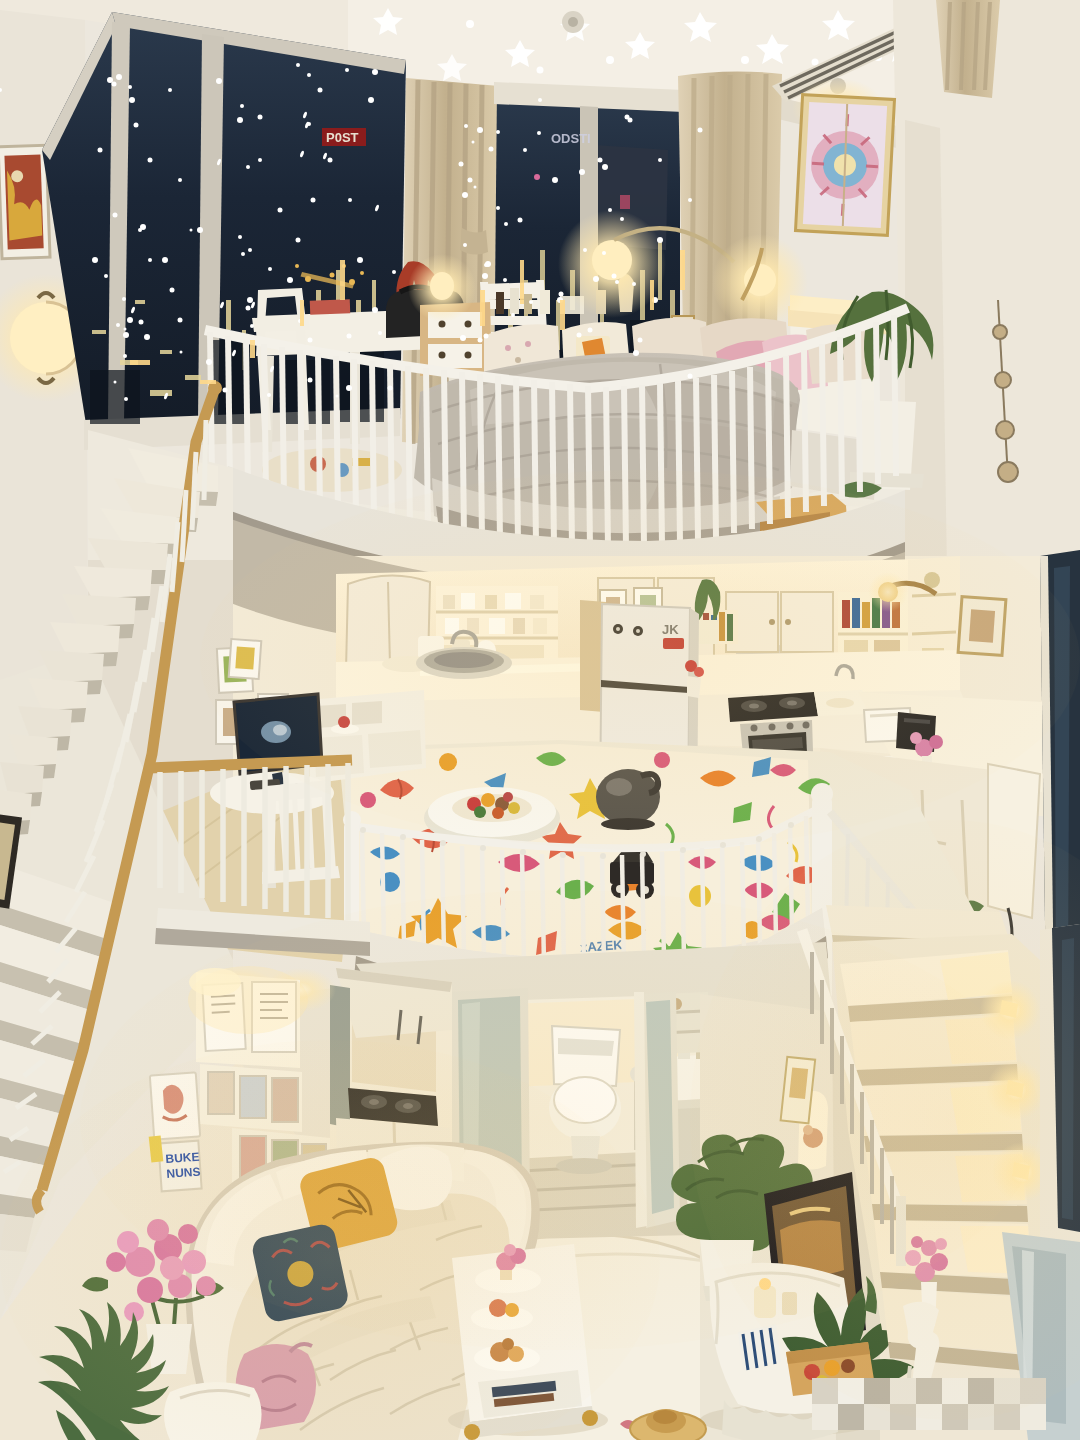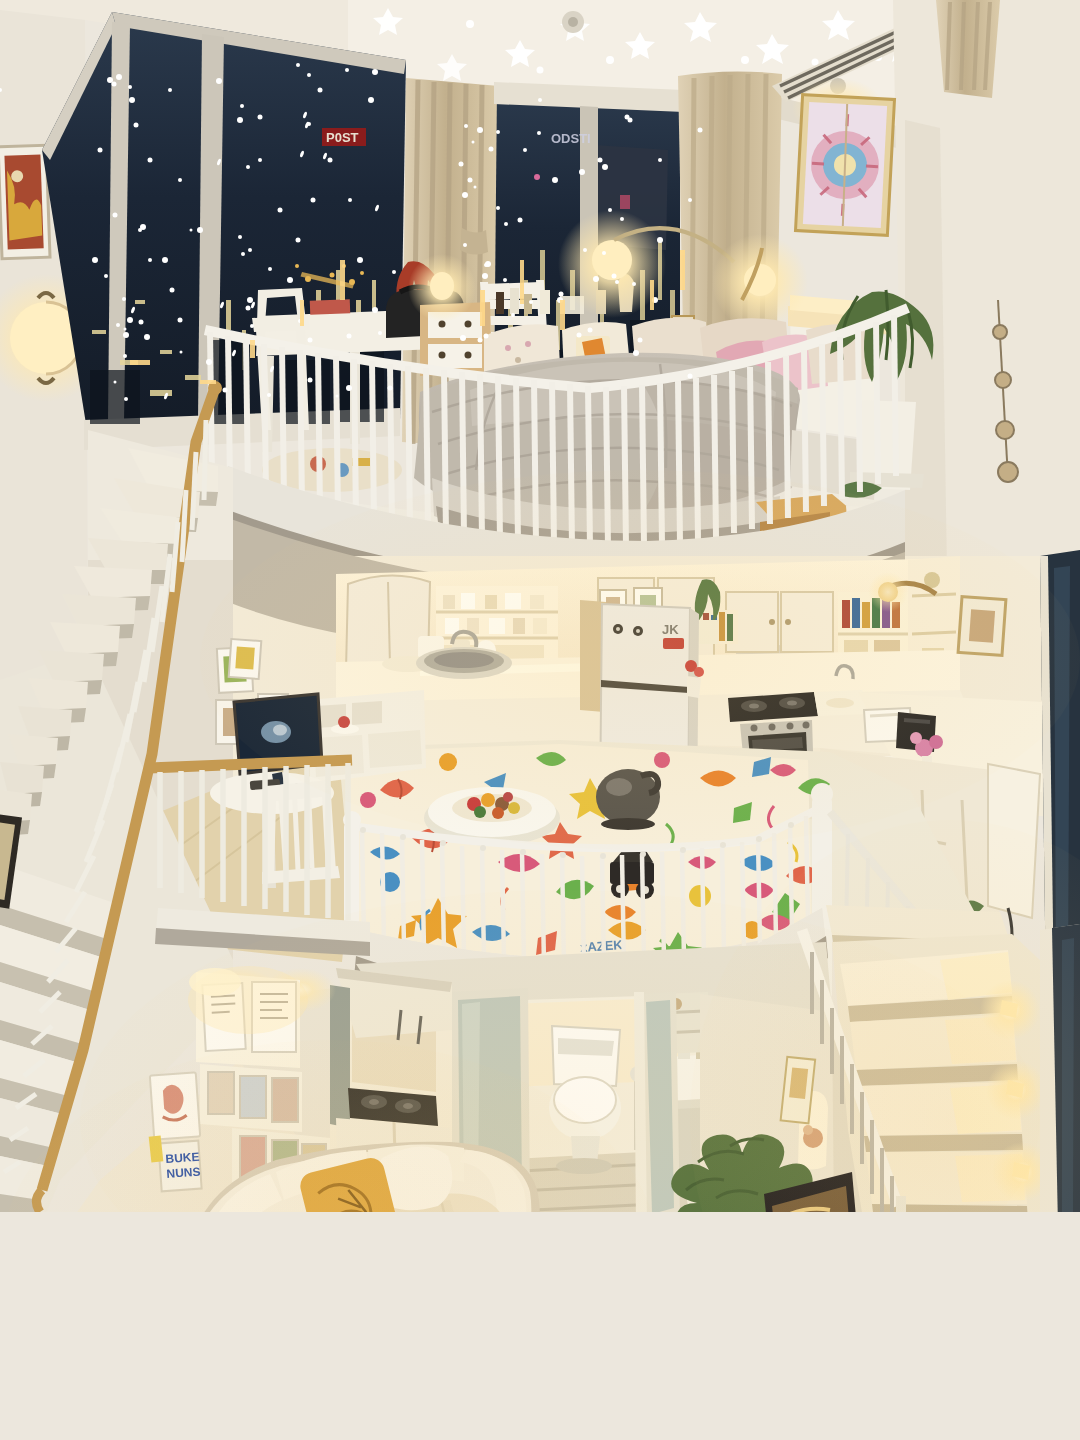--- a/index.html
+++ b/index.html
@@ -1,16 +1,16 @@
 <!DOCTYPE html>
 <html><head>
 <meta charset="utf-8">
 <style>
   html,body{margin:0;padding:0;background:#ece7dd;font-family:"Liberation Sans", sans-serif;}
-  #stage{position:relative;width:1080px;height:1212px;overflow:hidden;text-align:center;}
+  #stage{position:relative;width:1080px;height:1440px;overflow:hidden;text-align:center;}
   svg{display:block;}
 </style>
 </head>
 <body>
 <div id="stage">
 <svg width="1080" height="1440" viewBox="0 0 1080 1440">
 <defs>
   <linearGradient id="nightSky" x1="0" y1="0" x2="0" y2="1">
     <stop offset="0" stop-color="#2b3a4d"></stop>
     <stop offset="0.45" stop-color="#1b2636"></stop>

